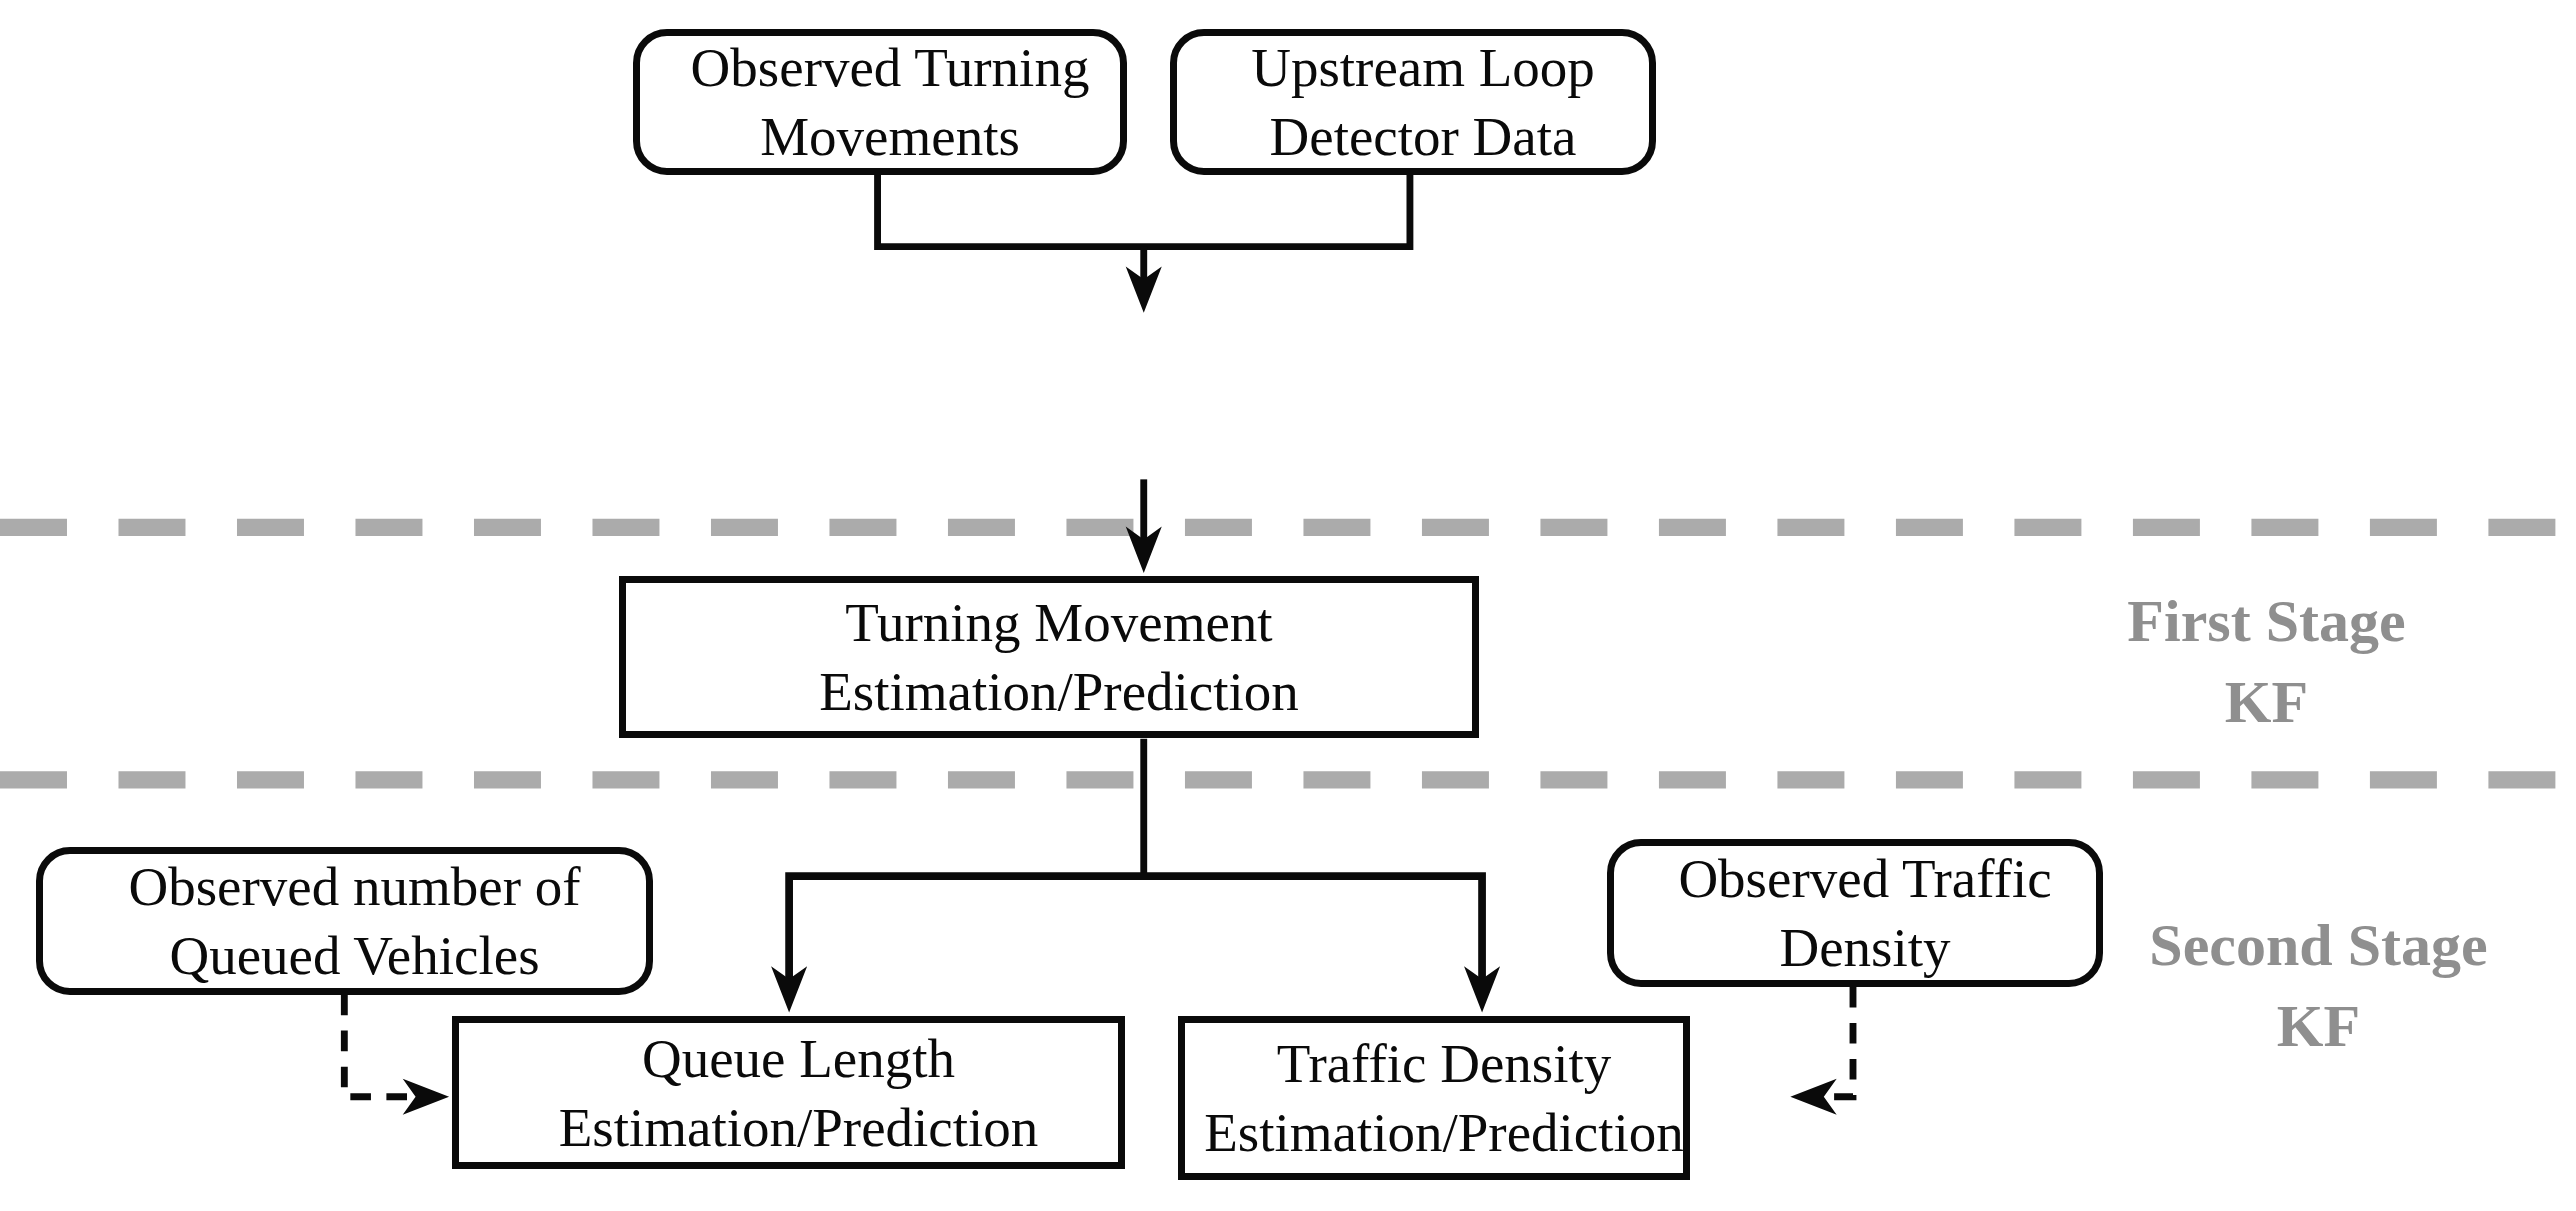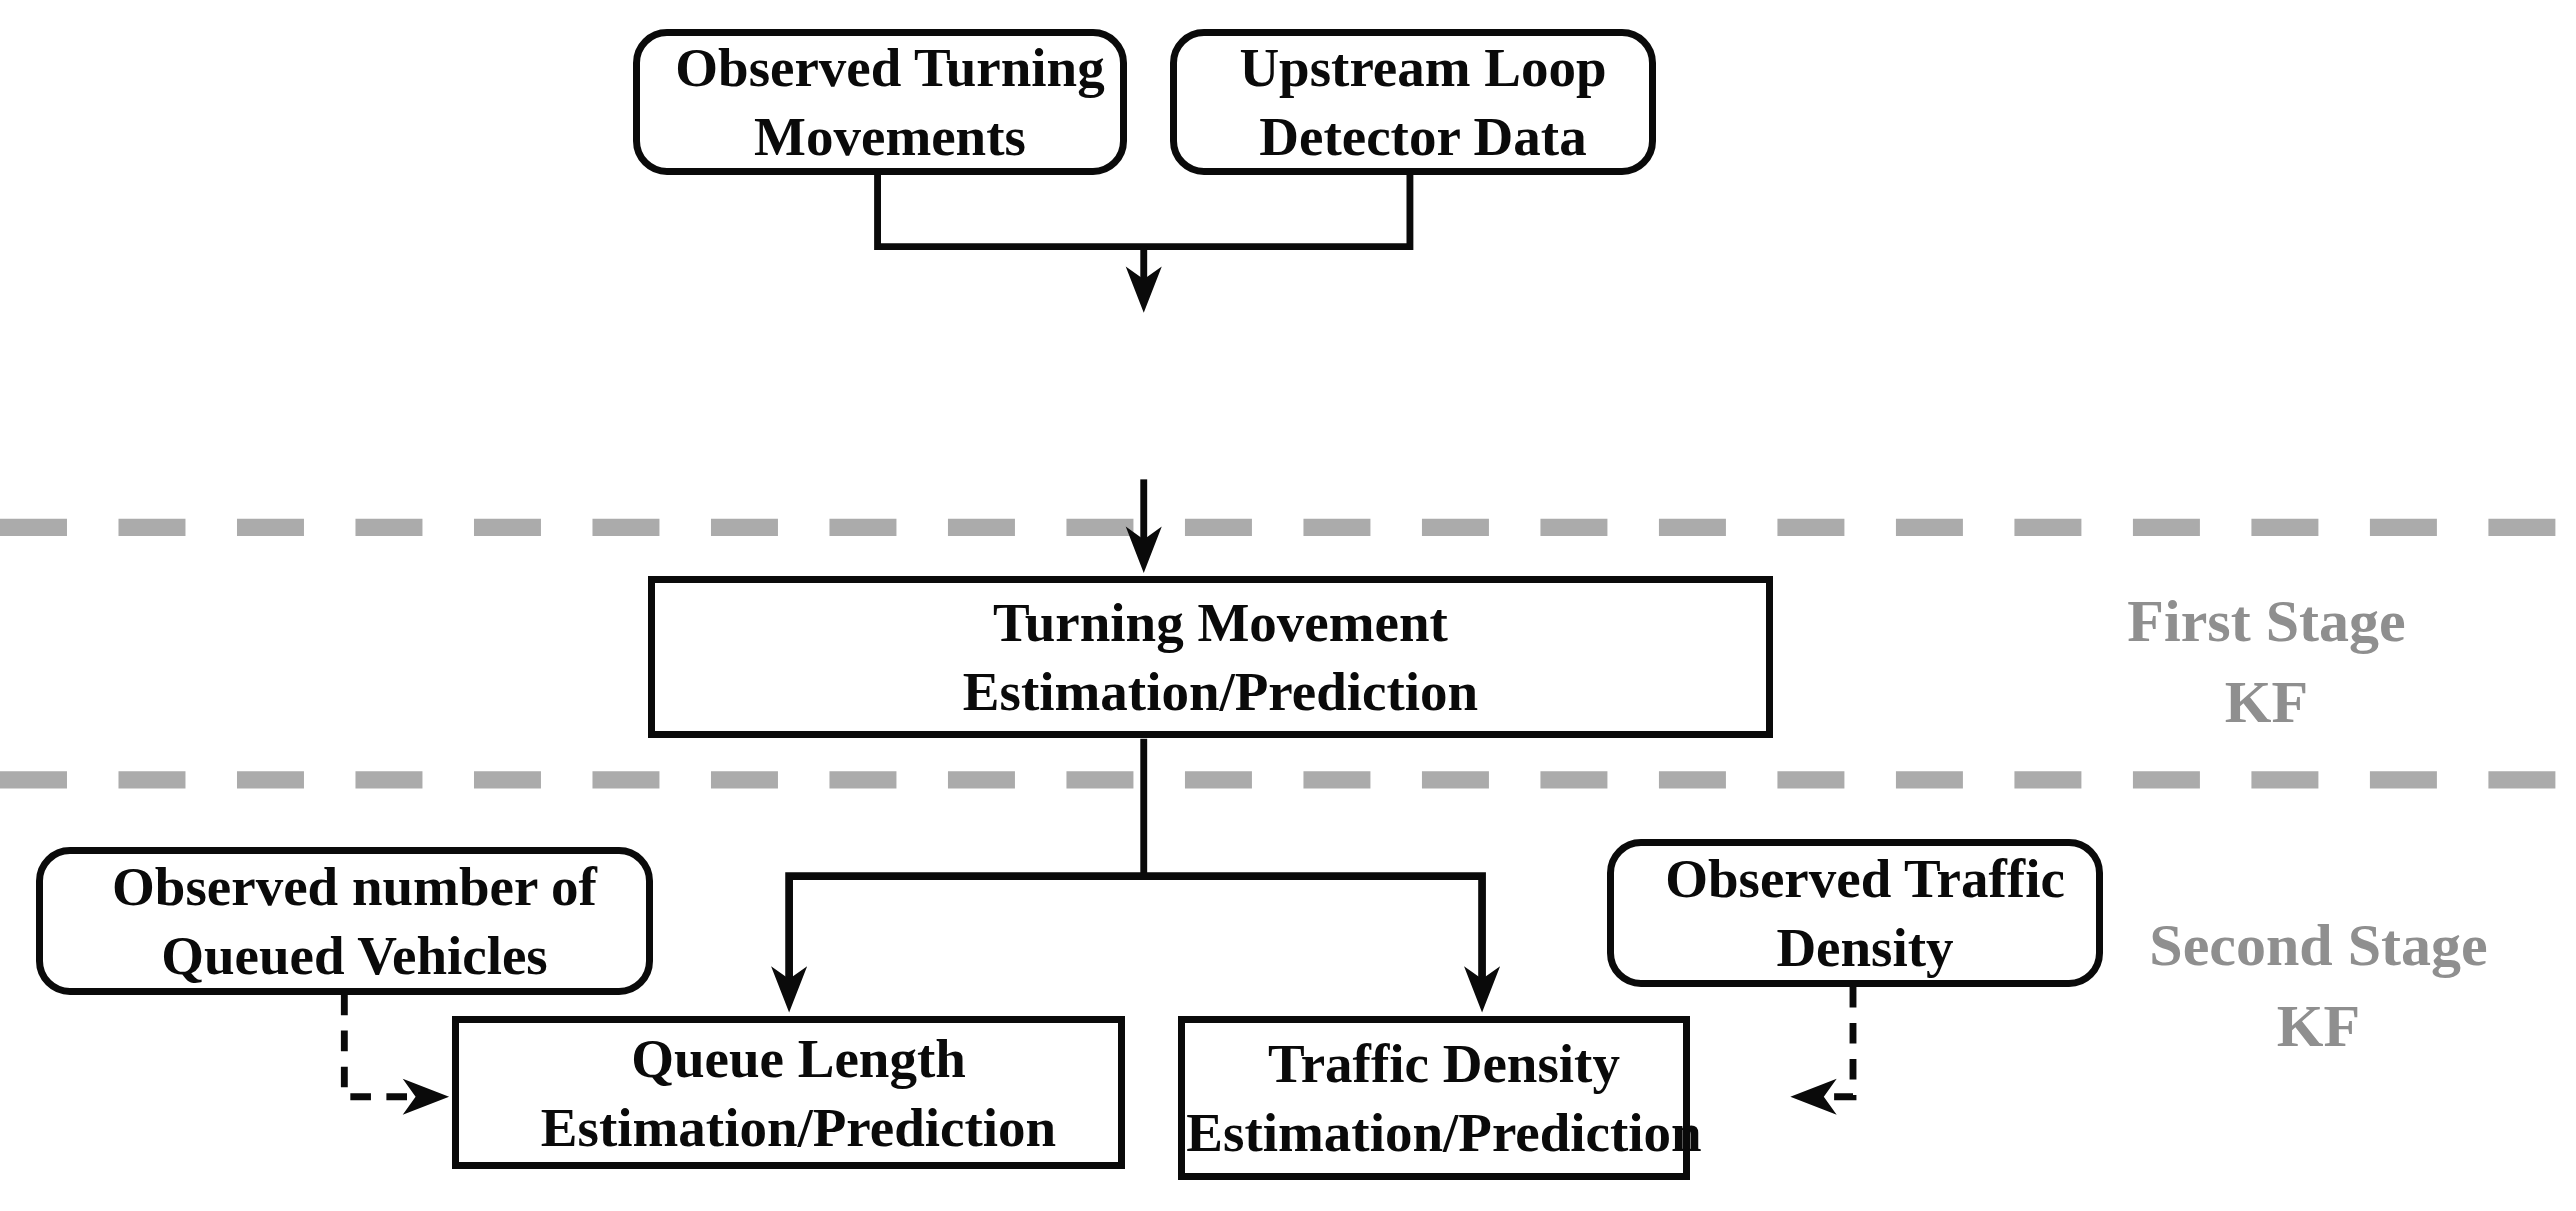--- a/index.html
+++ b/index.html
@@ -50,21 +50,21 @@
   .node {
     position: absolute;
     z-index: 2;
     box-sizing: border-box;
     background: var(--bg);
     border: 7.7px solid var(--line);
     display: flex;
     align-items: center;
     justify-content: center;
     text-align: center;
-    font-weight: bold;
+    font-weight: normal;
     font-size: 55px;
     line-height: 69px;
     color: var(--text);
     white-space: pre-line;
     padding-left: 20px;
   }
   .node.rounded { border-radius: 34px; }
   .stage-label {
     position: absolute;
     z-index: 2;
@@ -106,21 +106,21 @@
     <path class="arrowhead" d="M 2085 1277 L 2139 1256 L 2124 1277 L 2139 1298 Z"></path>
   </svg>
 
   <div class="node rounded" style="left:633px; top:29px; width:494px; height:146px;">Observed Turning
 Movements</div>
 
   <div class="node rounded" style="left:1170px; top:29px; width:486px; height:146px;">Upstream Loop
 Detector Data</div>
 
 
-  <div class="node" style="left:648px; top:576px; width:1125px; height:162px;">Turning Movement
+  <div class="node" style="left:619px; top:576px; width:860px; height:162px;">Turning Movement
 Estimation/Prediction</div>
 
   <div class="node rounded" style="left:1607px; top:839px; width:496px; height:148px;">Observed Traffic
 Density</div>
 
   <div class="node rounded" style="left:36px; top:847px; width:617px; height:148px;">Observed number of
 Queued Vehicles</div>
 
   <div class="node" style="left:452px; top:1016px; width:673px; height:153px;">Queue Length
 Estimation/Prediction</div>

